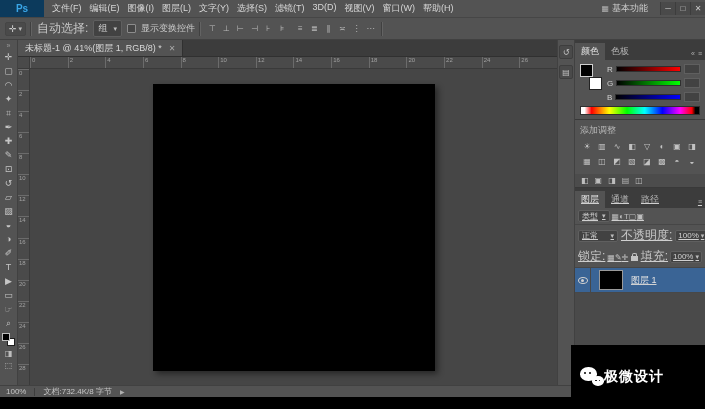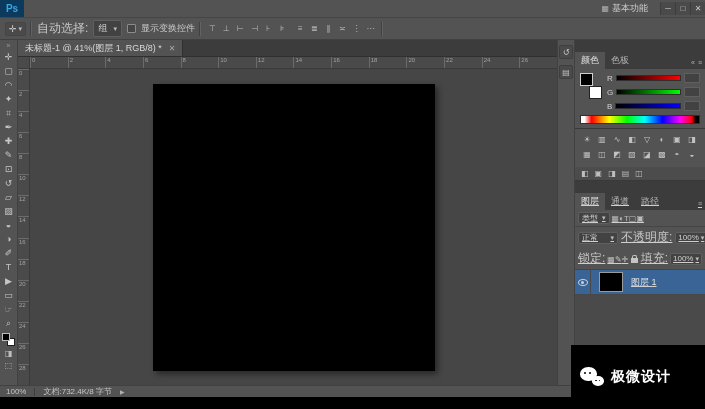--- a/index.html
+++ b/index.html
@@ -4,21 +4,21 @@
 <style>
   * { box-sizing: border-box; margin: 0; padding: 0; }
   html,body { width:705px; height:409px; overflow:hidden; }
   body {
     font-family:"Liberation Sans","DejaVu Sans",sans-serif;
     background:#535353; color:#d0d0d0; position:relative;
   }
 
   
   .menubar { height:18px; display:flex; align-items:center; background:#535353; border-bottom:1px solid #464646; font-size:9px; }
-  .logo { width:24px; height:17px; background:#0c3a5c; color:#3aa6e8; font-weight:bold; font-size:10px;
+  .logo { width:44px; height:17px; background:#0c3a5c; color:#3aa6e8; font-weight:bold; font-size:10px;
           display:flex; align-items:center; justify-content:center; margin-right:4px; flex:none; }
   .menus { display:flex; }
   .menu-item { padding:0 4px; color:#d6d6d6; white-space:nowrap; }
   .mb-spacer { flex:1; }
   .workspace-btn { display:flex; align-items:center; gap:3px; padding:0 6px; color:#cfcfcf; white-space:nowrap; }
   .ws-grid { font-size:8px; color:#b5b5b5; }
   .win-controls { display:flex; margin-left:6px; }
   .win-btn { width:15px; text-align:center; font-size:8px; color:#c9c9c9; padding:2px 0; background:#4a4a4a; border-left:1px solid #3d3d3d; }
 
   
@@ -60,21 +60,21 @@
   .document-canvas { width:282px; height:287px; background:#000; box-shadow:3px 3px 6px rgba(0,0,0,0.45); }
 
   .dock-strip { width:18px; background:#535353; border-left:1px solid #414141; border-right:1px solid #414141;
                 display:flex; flex-direction:column; align-items:center; padding-top:5px; gap:6px; flex:none; }
   .dock-icon { width:14px; height:14px; background:#4a4a4a; border:1px solid #3e3e3e; border-radius:2px; color:#c6c6c6; font-size:8px;
                display:flex; align-items:center; justify-content:center; }
 
   
   .panels { width:130px; display:flex; flex-direction:column; background:#454545; overflow:hidden; flex:none; }
   .panel { border-bottom:1px solid #393939; display:flex; flex-direction:column; }
-  .panel-tabs { height:29px; background:#3c3c3c; display:flex; align-items:flex-end; font-size:9px; flex:none; }
+  .panel-tabs { height:20px; background:#3c3c3c; display:flex; align-items:flex-end; font-size:9px; flex:none; }
   .ptab { padding:2px 6px; color:#b5b5b5; white-space:nowrap; }
   .ptab.active { background:#535353; color:#e2e2e2; }
   .ptab-spacer { flex:1; }
   .panel-corner-icons { display:flex; align-items:center; gap:3px; padding:0 3px 3px; color:#b0b0b0; font-size:7px; }
   .panel-body { background:#535353; padding:4px 5px; }
 
   .color-body { display:flex; gap:5px; }
   .cp-swatches { position:relative; width:22px; height:26px; flex:none; }
   .cp-bg { position:absolute; right:0; bottom:0; width:13px; height:13px; background:#fff; border:1px solid #222; }
   .cp-fg { position:absolute; left:0; top:0; width:13px; height:13px; background:#000; border:1px solid #cfcfcf; }
@@ -125,35 +125,49 @@
 
   
   .statusbar { height:12px; background:#535353; border-top:1px solid #414141; display:flex; align-items:center;
                font-size:8px; color:#c6c6c6; gap:8px; padding:0 6px; }
   .status-sep { width:1px; height:8px; background:#3d3d3d; }
   .status-expander { font-size:6px; color:#b0b0b0; }
   .bottomstrip { height:12px; background:#000; }
 
   
   .watermark { position:fixed; right:0; bottom:0; width:134px; height:64px; background:#000;
-               display:flex; align-items:center; gap:7px; padding-left:9px; z-index:10; }
+               display:flex; align-items:center; padding-left:9px; z-index:10; }
   .wechat-icon { position:relative; width:24px; height:22px; flex:none; }
   .wc-b1 { position:absolute; left:0; top:1px; width:17px; height:14px; background:#fff; border-radius:48%; }
   .wc-b1::before { content:""; position:absolute; width:2px; height:2px; background:#000; border-radius:50%; top:5px; left:4px; }
   .wc-b1::after  { content:""; position:absolute; width:2px; height:2px; background:#000; border-radius:50%; top:5px; left:9px; }
   .wc-b2 { position:absolute; right:0; bottom:2px; width:12px; height:10px; background:#fff; border-radius:48%; }
   .wc-b2::before { content:""; position:absolute; width:1.5px; height:1.5px; background:#000; border-radius:50%; top:3.5px; left:3px; }
   .wc-b2::after  { content:""; position:absolute; width:1.5px; height:1.5px; background:#000; border-radius:50%; top:3.5px; left:6.5px; }
   .watermark-text { color:#fff; font-size:14px; font-weight:bold; letter-spacing:1px; white-space:nowrap; }
 </style>
 </head>
 <body>
 
 <div class="menubar">
   <div class="logo">Ps</div>
+  <nav class="menus">
+
+  <span class="menu-item">文件(F)</span>
+      <span class="menu-item">编辑(E)</span>
+      <span class="menu-item">图像(I)</span>
+      <span class="menu-item">图层(L)</span>
+      <span class="menu-item">文字(Y)</span>
+      <span class="menu-item">选择(S)</span>
+      <span class="menu-item">滤镜(T)</span>
+      <span class="menu-item">3D(D)</span>
+      <span class="menu-item">视图(V)</span>
+      <span class="menu-item">窗口(W)</span>
+      <span class="menu-item">帮助(H)</span>
+    </nav>
   <div class="mb-spacer"></div>
   <div class="workspace-btn">
     <span class="ws-grid">▦</span>
     <span>基本功能</span>
   </div>
   <div class="win-controls">
     <span class="win-btn">─</span>
     <span class="win-btn">□</span>
     <span class="win-btn">✕</span>
   </div>
@@ -324,20 +338,21 @@
               <span class="slider-val"></span>
             </div>
           </div>
         </div>
         <div class="spectrum"></div>
       </div>
     </div>
 
     <div class="panel">
       <div class="panel-body">
+        <div class="add-label">添加调整</div>
         <div class="adj-row">
 
         <span class="adj-icon">☀</span>
             <span class="adj-icon">▥</span>
             <span class="adj-icon">∿</span>
             <span class="adj-icon">◧</span>
             <span class="adj-icon">▽</span>
             <span class="adj-icon">◐</span>
             <span class="adj-icon">▣</span>
             <span class="adj-icon">◨</span>

